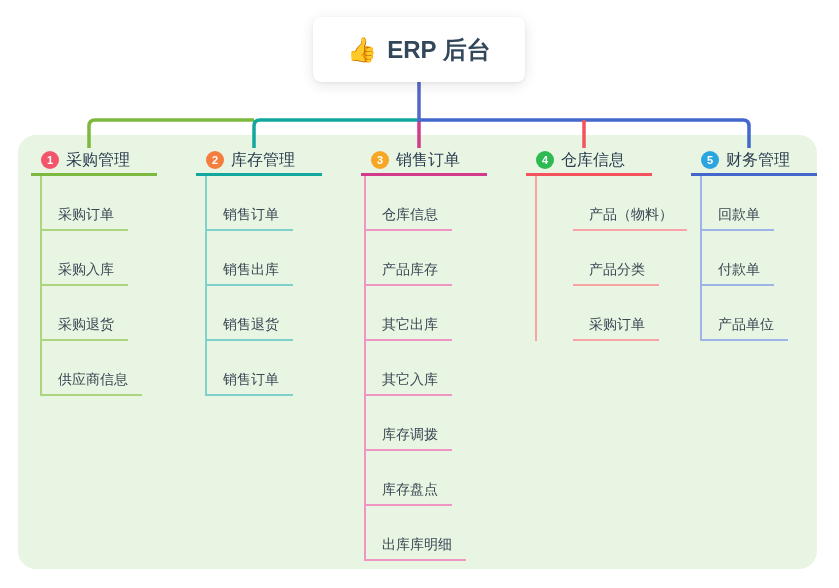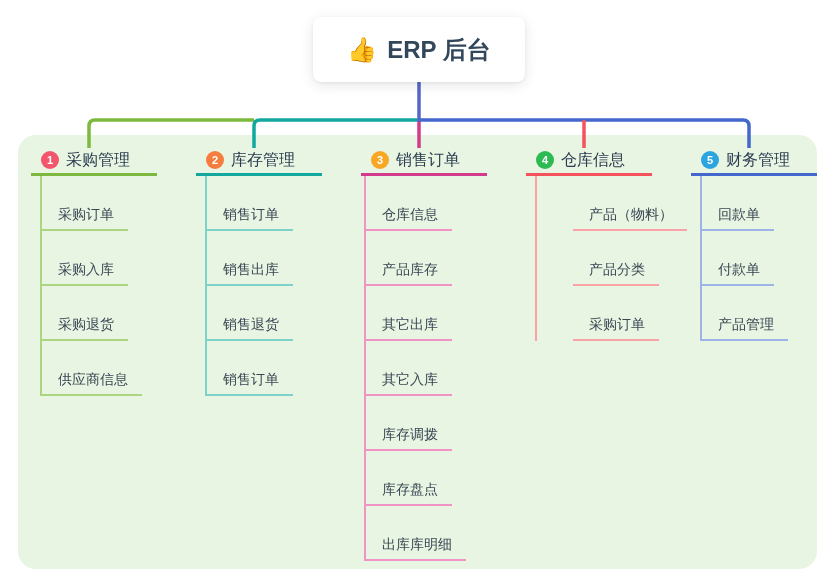--- a/index.html
+++ b/index.html
@@ -157,17 +157,17 @@
   </div>
 
   <div class="branch b5">
     <div class="branch-head">
       <span class="badge">5</span>
       <span>财务管理</span>
     </div>
     <div class="children">
       <div class="item">回款单</div>
       <div class="item">付款单</div>
-      <div class="item">产品管理</div>
+      <div class="item">产品单位</div>
     </div>
   </div>
 
 </div>
 
 </body></html>

